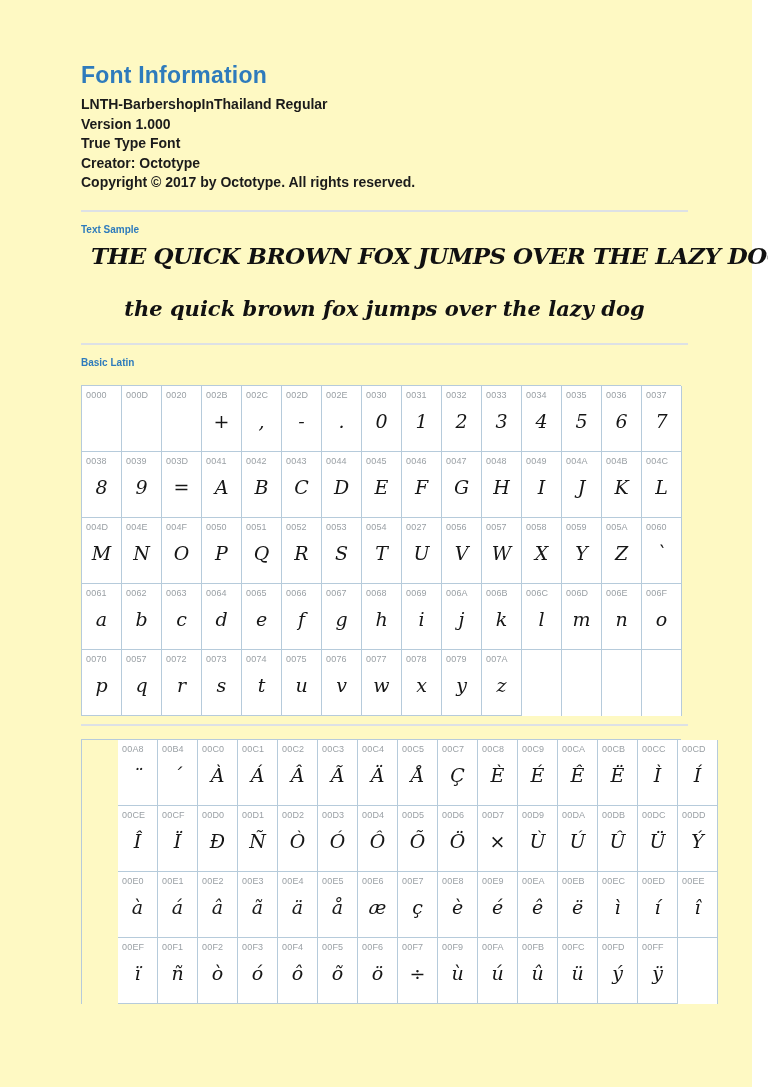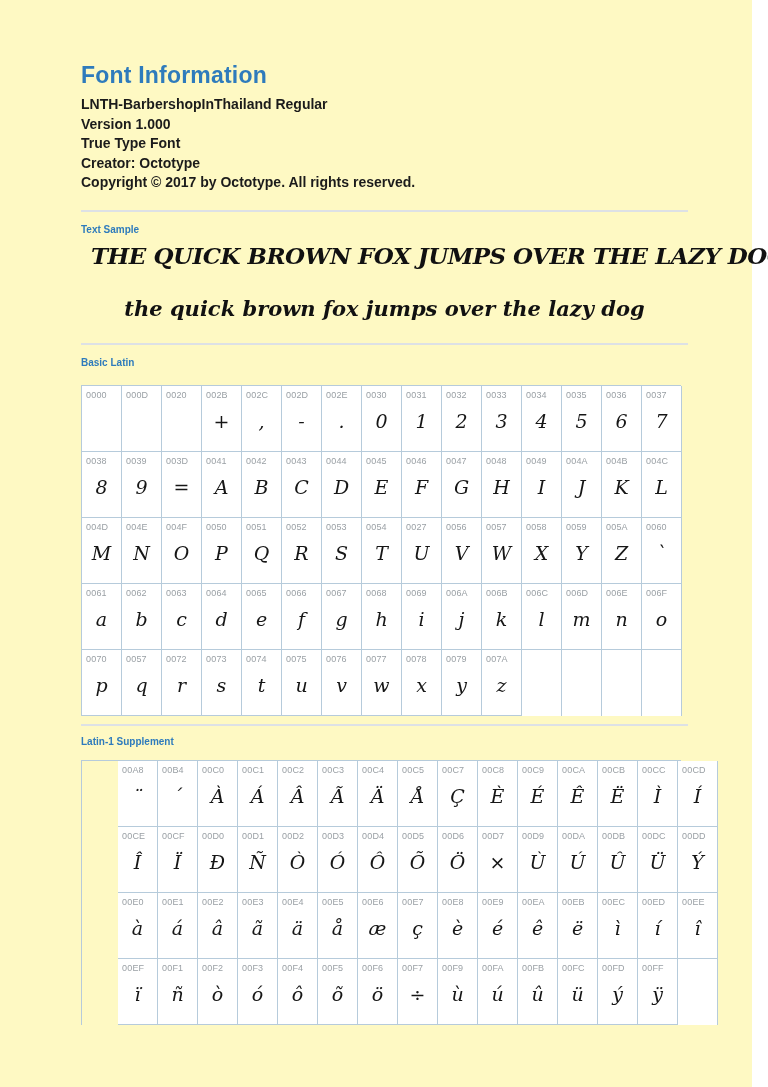--- a/index.html
+++ b/index.html
@@ -420,21 +420,20 @@
           <div class="glyph">z</div>
         </div>
         <div class="cell open"></div>
         <div class="cell open"></div>
         <div class="cell open"></div>
         <div class="cell open"></div>
       </div>
 
     <div class="rule rule-3"></div>
 
-    <h2 class="section-heading latin1-heading">Latin-1 Supplement</h2>
     <div class="glyph-table second" style="grid-template-columns: repeat(15, 40px); padding-left: 36px;">
         <div class="cell">
           <div class="code">00A8</div>
           <div class="glyph">¨</div>
         </div>
         <div class="cell">
           <div class="code">00B4</div>
           <div class="glyph">´</div>
         </div>
         <div class="cell">

